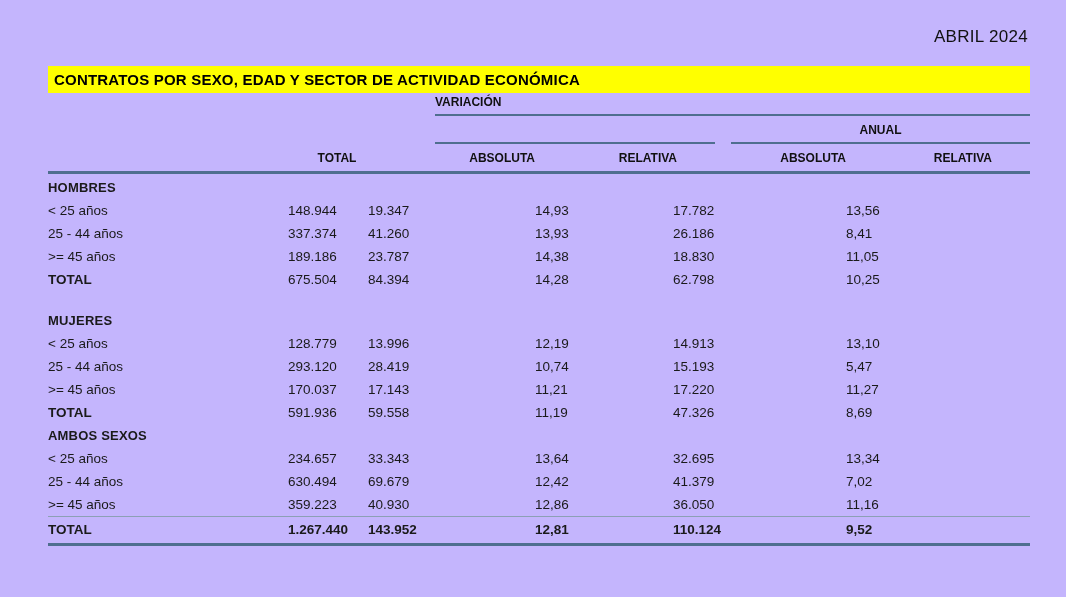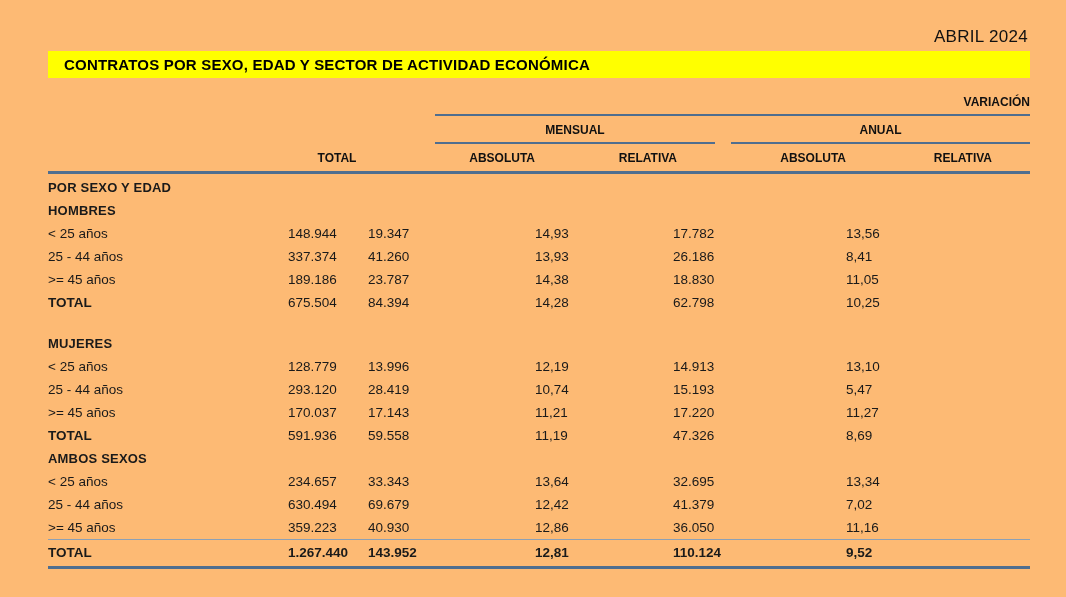--- a/index.html
+++ b/index.html
@@ -4,33 +4,33 @@
 <style>
   :root{
     --highlight:#FFFF00;
     --rule-blue:#4F6E8F;
     --rule-thin:#8CA0B5;
     --ink:#1A1A1A;
   }
   *{box-sizing:border-box;margin:0;padding:0}
   html,body{background:#ffffff}
   .page{
-    position:relative;width:1066px;height:597px;background:#fdba74;
+    position:relative;width:1066px;height:597px;background:#c4b5fd;
     font-family:"Liberation Sans","DejaVu Sans",sans-serif;color:var(--ink);overflow:hidden;
   }
   .date{position:absolute;top:27px;right:38px;font-size:17px;letter-spacing:.3px;color:#111}
   .title-bar{
-    position:absolute;top:51px;left:48px;width:982px;height:27px;
+    position:absolute;top:66px;left:48px;width:982px;height:27px;
     background:var(--highlight);font-weight:bold;font-size:15px;line-height:27px;
-    padding-left:16px;letter-spacing:.2px;color:#000;
+    padding-left:6px;letter-spacing:.2px;color:#000;
   }
   
   .thead{position:absolute;top:94px;left:48px;width:982px;height:81px;font-size:12px;font-weight:bold}
   .thead .lbl{position:absolute;white-space:nowrap;color:#111}
-  .h-variacion{left:387px;width:595px;top:1px;text-align:right}
+  .h-variacion{left:387px;width:595px;top:1px;text-align:left}
   .h-mensual{left:387px;width:280px;top:29px;text-align:center}
   .h-anual{left:683px;width:299px;top:29px;text-align:center}
   .h-total{left:240px;width:98px;top:57px;text-align:center}
   .h-abs-m{left:387px;width:100px;top:57px;text-align:right}
   .h-rel-m{left:529px;width:100px;top:57px;text-align:right}
   .h-abs-a{left:698px;width:100px;top:57px;text-align:right}
   .h-rel-a{left:844px;width:100px;top:57px;text-align:right}
   .rule{position:absolute;background:var(--rule-blue)}
   .rule-variacion{left:387px;width:595px;top:20px;height:2px}
   .rule-mensual{left:387px;width:280px;top:48px;height:2px}
@@ -51,21 +51,20 @@
 
 <div class="page">
 
   <div class="date">ABRIL 2024</div>
 
   <div class="title-bar">CONTRATOS POR SEXO, EDAD Y SECTOR DE ACTIVIDAD ECONÓMICA</div>
 
   <div class="thead">
     <div class="lbl h-variacion">VARIACIÓN</div>
     <div class="rule rule-variacion"></div>
-    <div class="lbl h-mensual">MENSUAL</div>
     <div class="lbl h-anual">ANUAL</div>
     <div class="rule rule-mensual"></div>
     <div class="rule rule-anual"></div>
     <div class="lbl h-total">TOTAL</div>
     <div class="lbl h-abs-m">ABSOLUTA</div>
     <div class="lbl h-rel-m">RELATIVA</div>
     <div class="lbl h-abs-a">ABSOLUTA</div>
     <div class="lbl h-rel-a">RELATIVA</div>
     <div class="rule rule-thick"></div>
   </div>
@@ -73,23 +72,20 @@
   <table>
     <colgroup>
       <col style="width:240px">
         <col style="width:80px">
         <col style="width:167px">
       <col style="width:138px">
         <col style="width:173px">
         <col style="width:184px">
     </colgroup>
     <tbody id="tbody">
-        <tr class="section-title">
-          <td class="lab" colspan="6">POR SEXO Y EDAD</td>
-        </tr>
         <tr class="group-name group-hombres">
           <td class="lab" colspan="6">HOMBRES</td>
         </tr>
         <tr class="data-row">
           <td class="lab">&lt; 25 años</td>
           <td class="num">148.944</td>
           <td class="num">19.347</td>
           <td class="num">14,93</td>
           <td class="num">17.782</td>
           <td class="num last">13,56</td>

